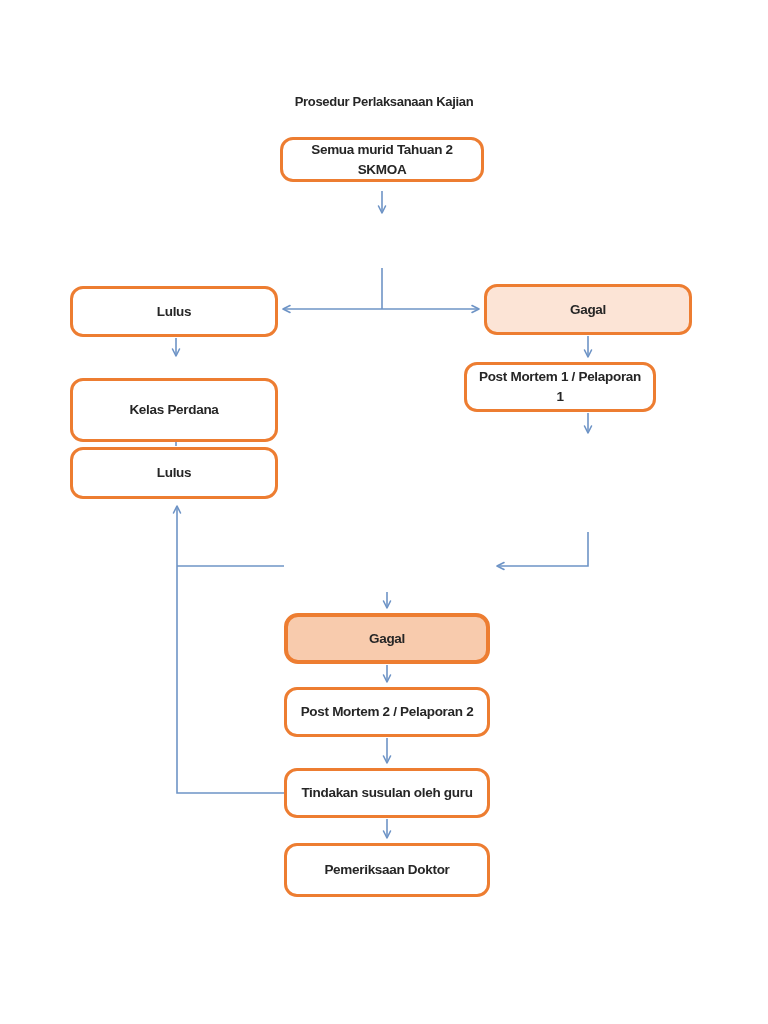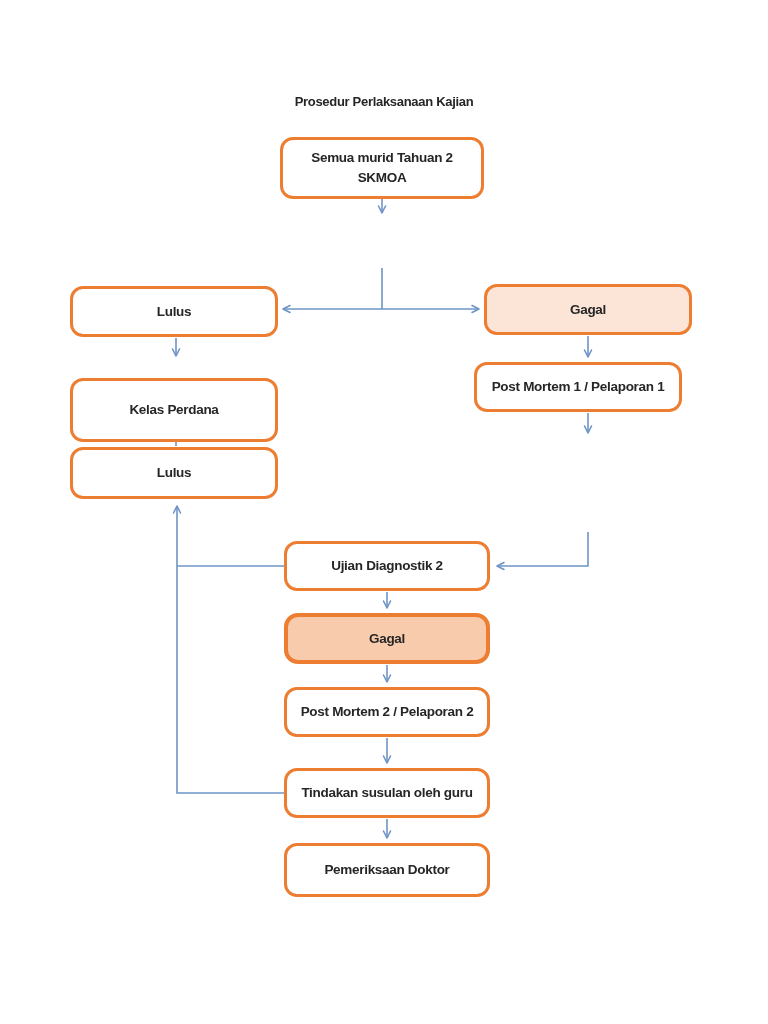--- a/index.html
+++ b/index.html
@@ -105,49 +105,46 @@
 
     <line class="edge" x1="387" y1="592" x2="387" y2="608" marker-end="url(#arw)"></line>
 
     <line class="edge" x1="387" y1="665" x2="387" y2="682" marker-end="url(#arw)"></line>
 
     <line class="edge" x1="387" y1="738" x2="387" y2="763" marker-end="url(#arw)"></line>
 
     <line class="edge" x1="387" y1="819" x2="387" y2="838" marker-end="url(#arw)"></line>
   </svg>
 
-  <div class="node" style="left:280px; top:137px; width:204px; height:62px;">
+  <div class="node" style="left:280px; top:137px; width:204px; height:45px;">
     <span>Semua murid Tahuan 2 SKMOA</span>
   </div>
 
 
   <div class="node" style="left:70px; top:286px; width:208px; height:51px;">
     <span>Lulus</span>
   </div>
 
   <div class="node node--light" style="left:484px; top:284px; width:208px; height:51px;">
     <span>Gagal</span>
   </div>
 
   <div class="node" style="left:70px; top:378px; width:208px; height:64px;">
     <span>Kelas Perdana</span>
   </div>
 
-  <div class="node" style="left:474px; top:362px; width:208px; height:50px;">
+  <div class="node" style="left:464px; top:362px; width:192px; height:50px;">
     <span>Post Mortem 1 / Pelaporan 1</span>
   </div>
 
   <div class="node" style="left:70px; top:447px; width:208px; height:52px;">
     <span>Lulus</span>
   </div>
 
 
-  <div class="node" style="left:284px; top:541px; width:206px; height:50px;">
-    <span>Ujian Diagnostik 2</span>
-  </div>
 
   <div class="node node--dark" style="left:284px; top:613px; width:206px; height:51px;">
     <span>Gagal</span>
   </div>
 
   <div class="node" style="left:284px; top:687px; width:206px; height:50px;">
     <span>Post Mortem 2 / Pelaporan 2</span>
   </div>
 
   <div class="node" style="left:284px; top:768px; width:206px; height:50px;">

